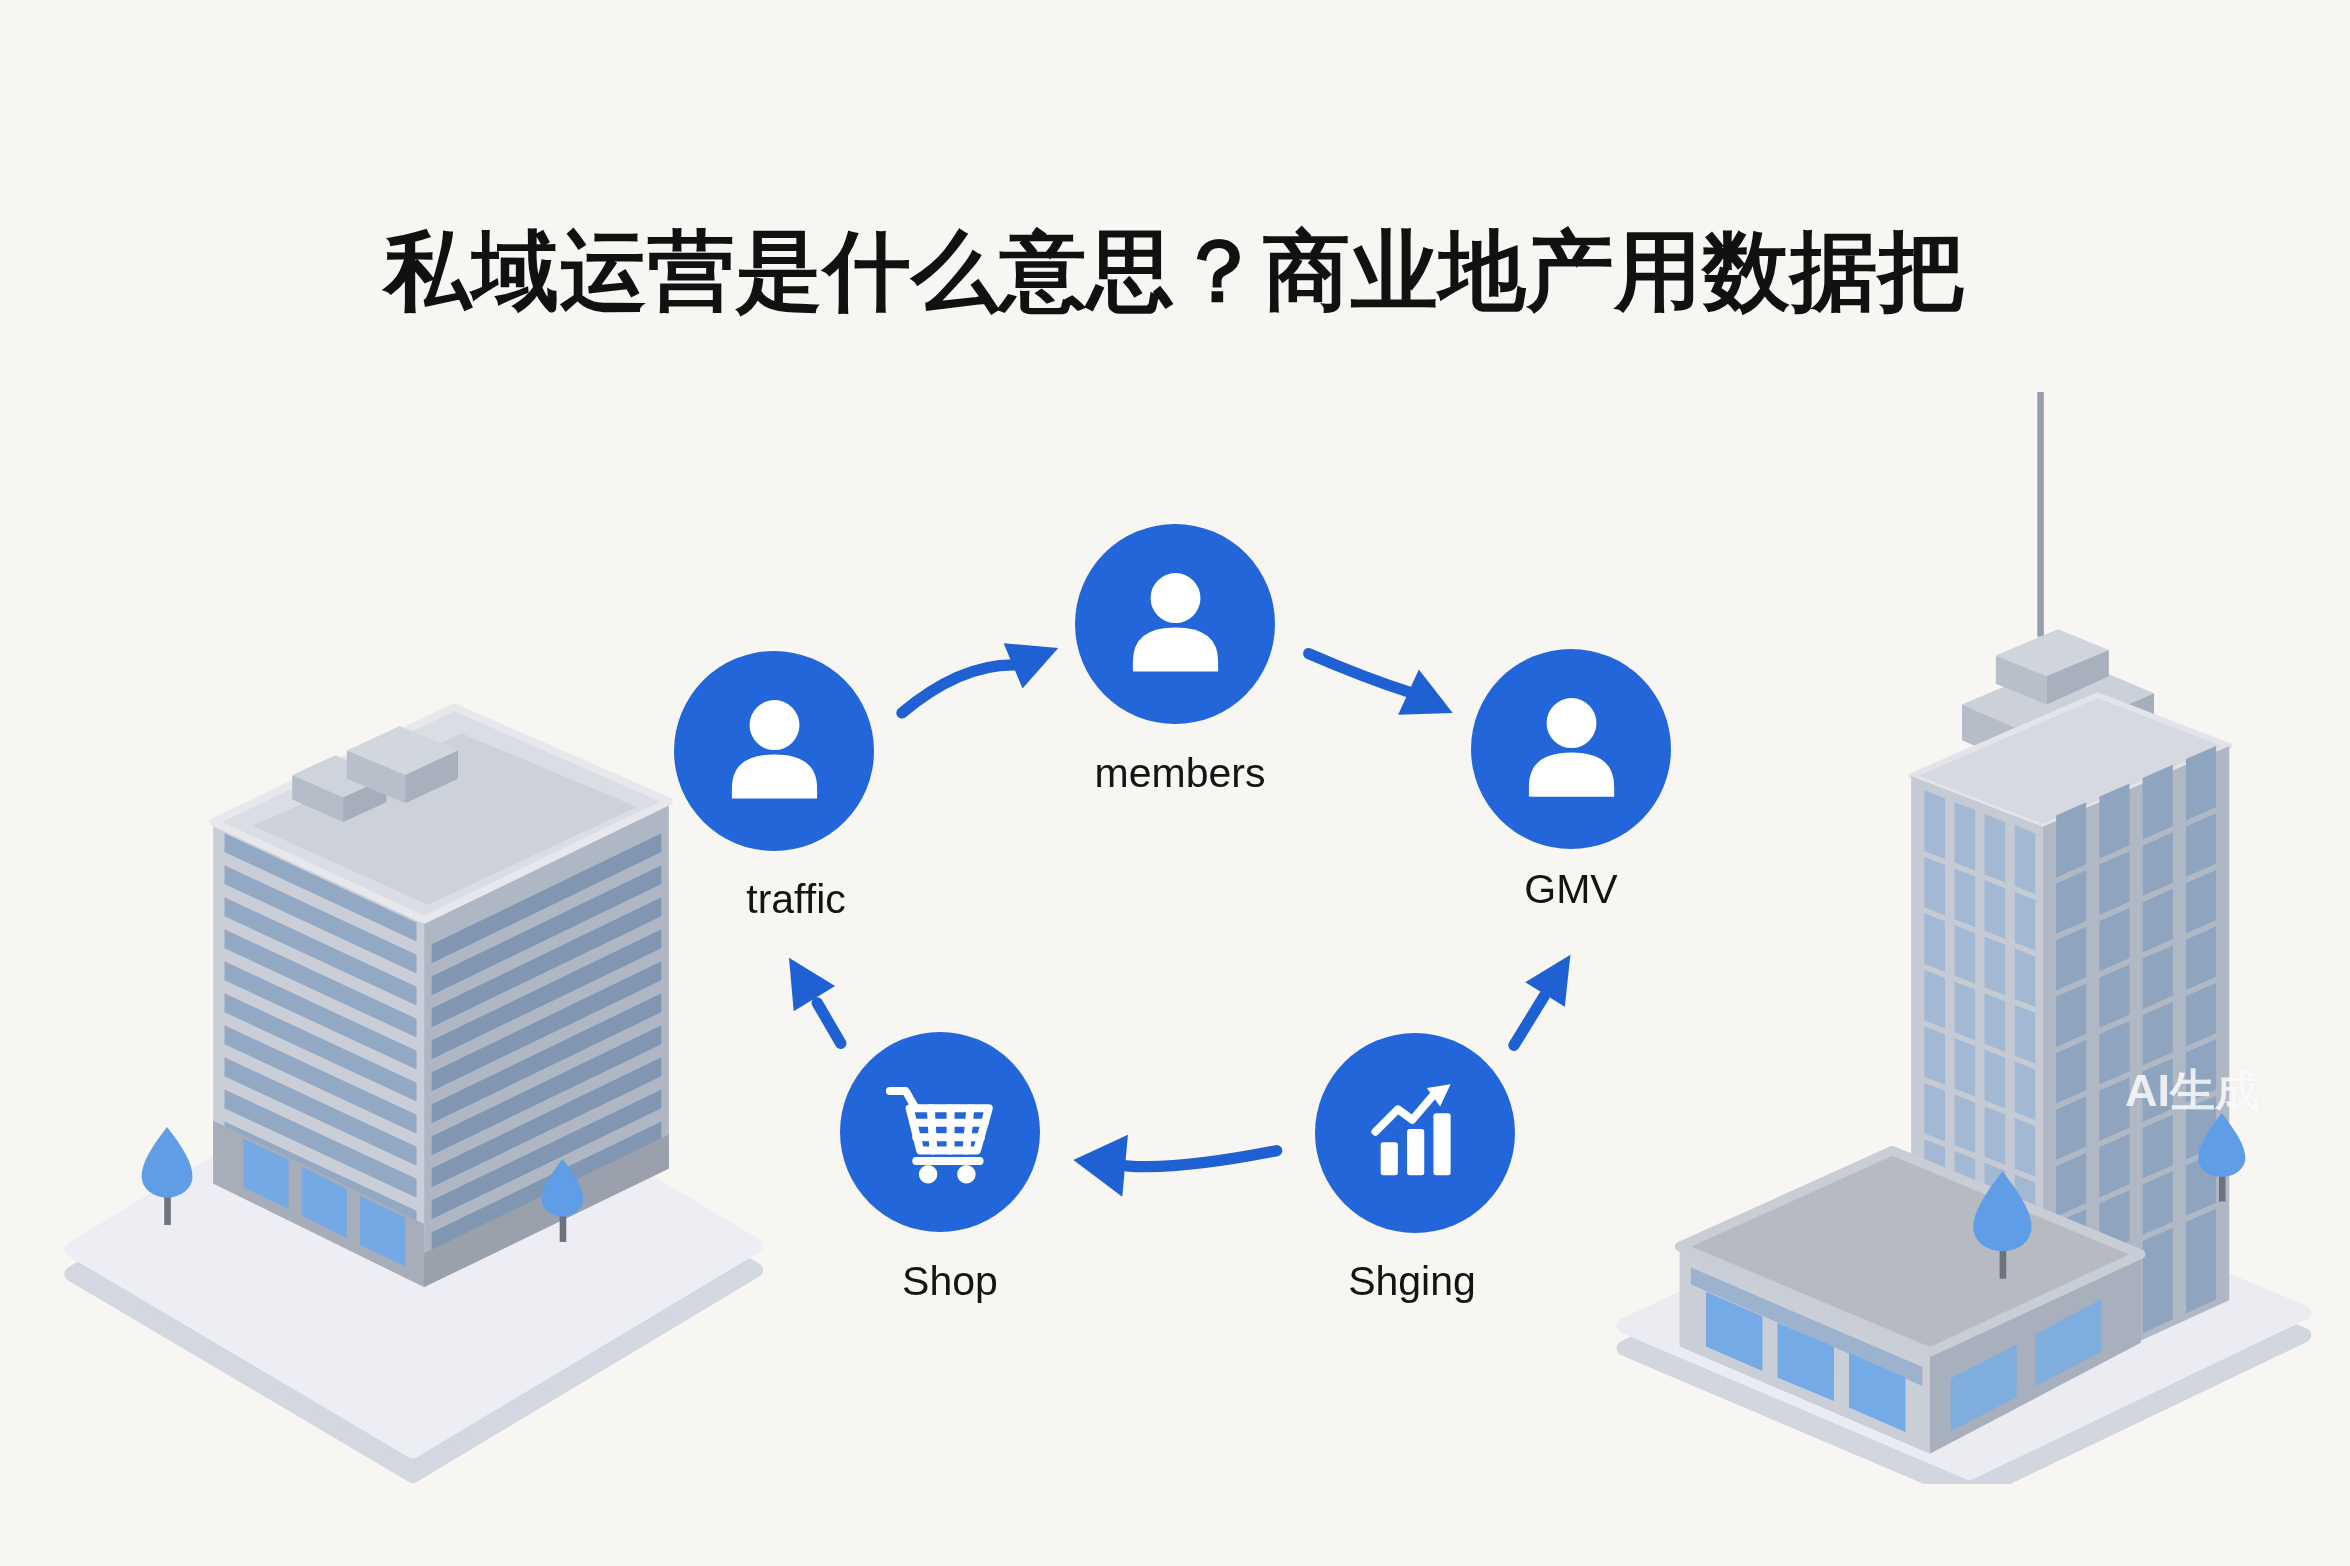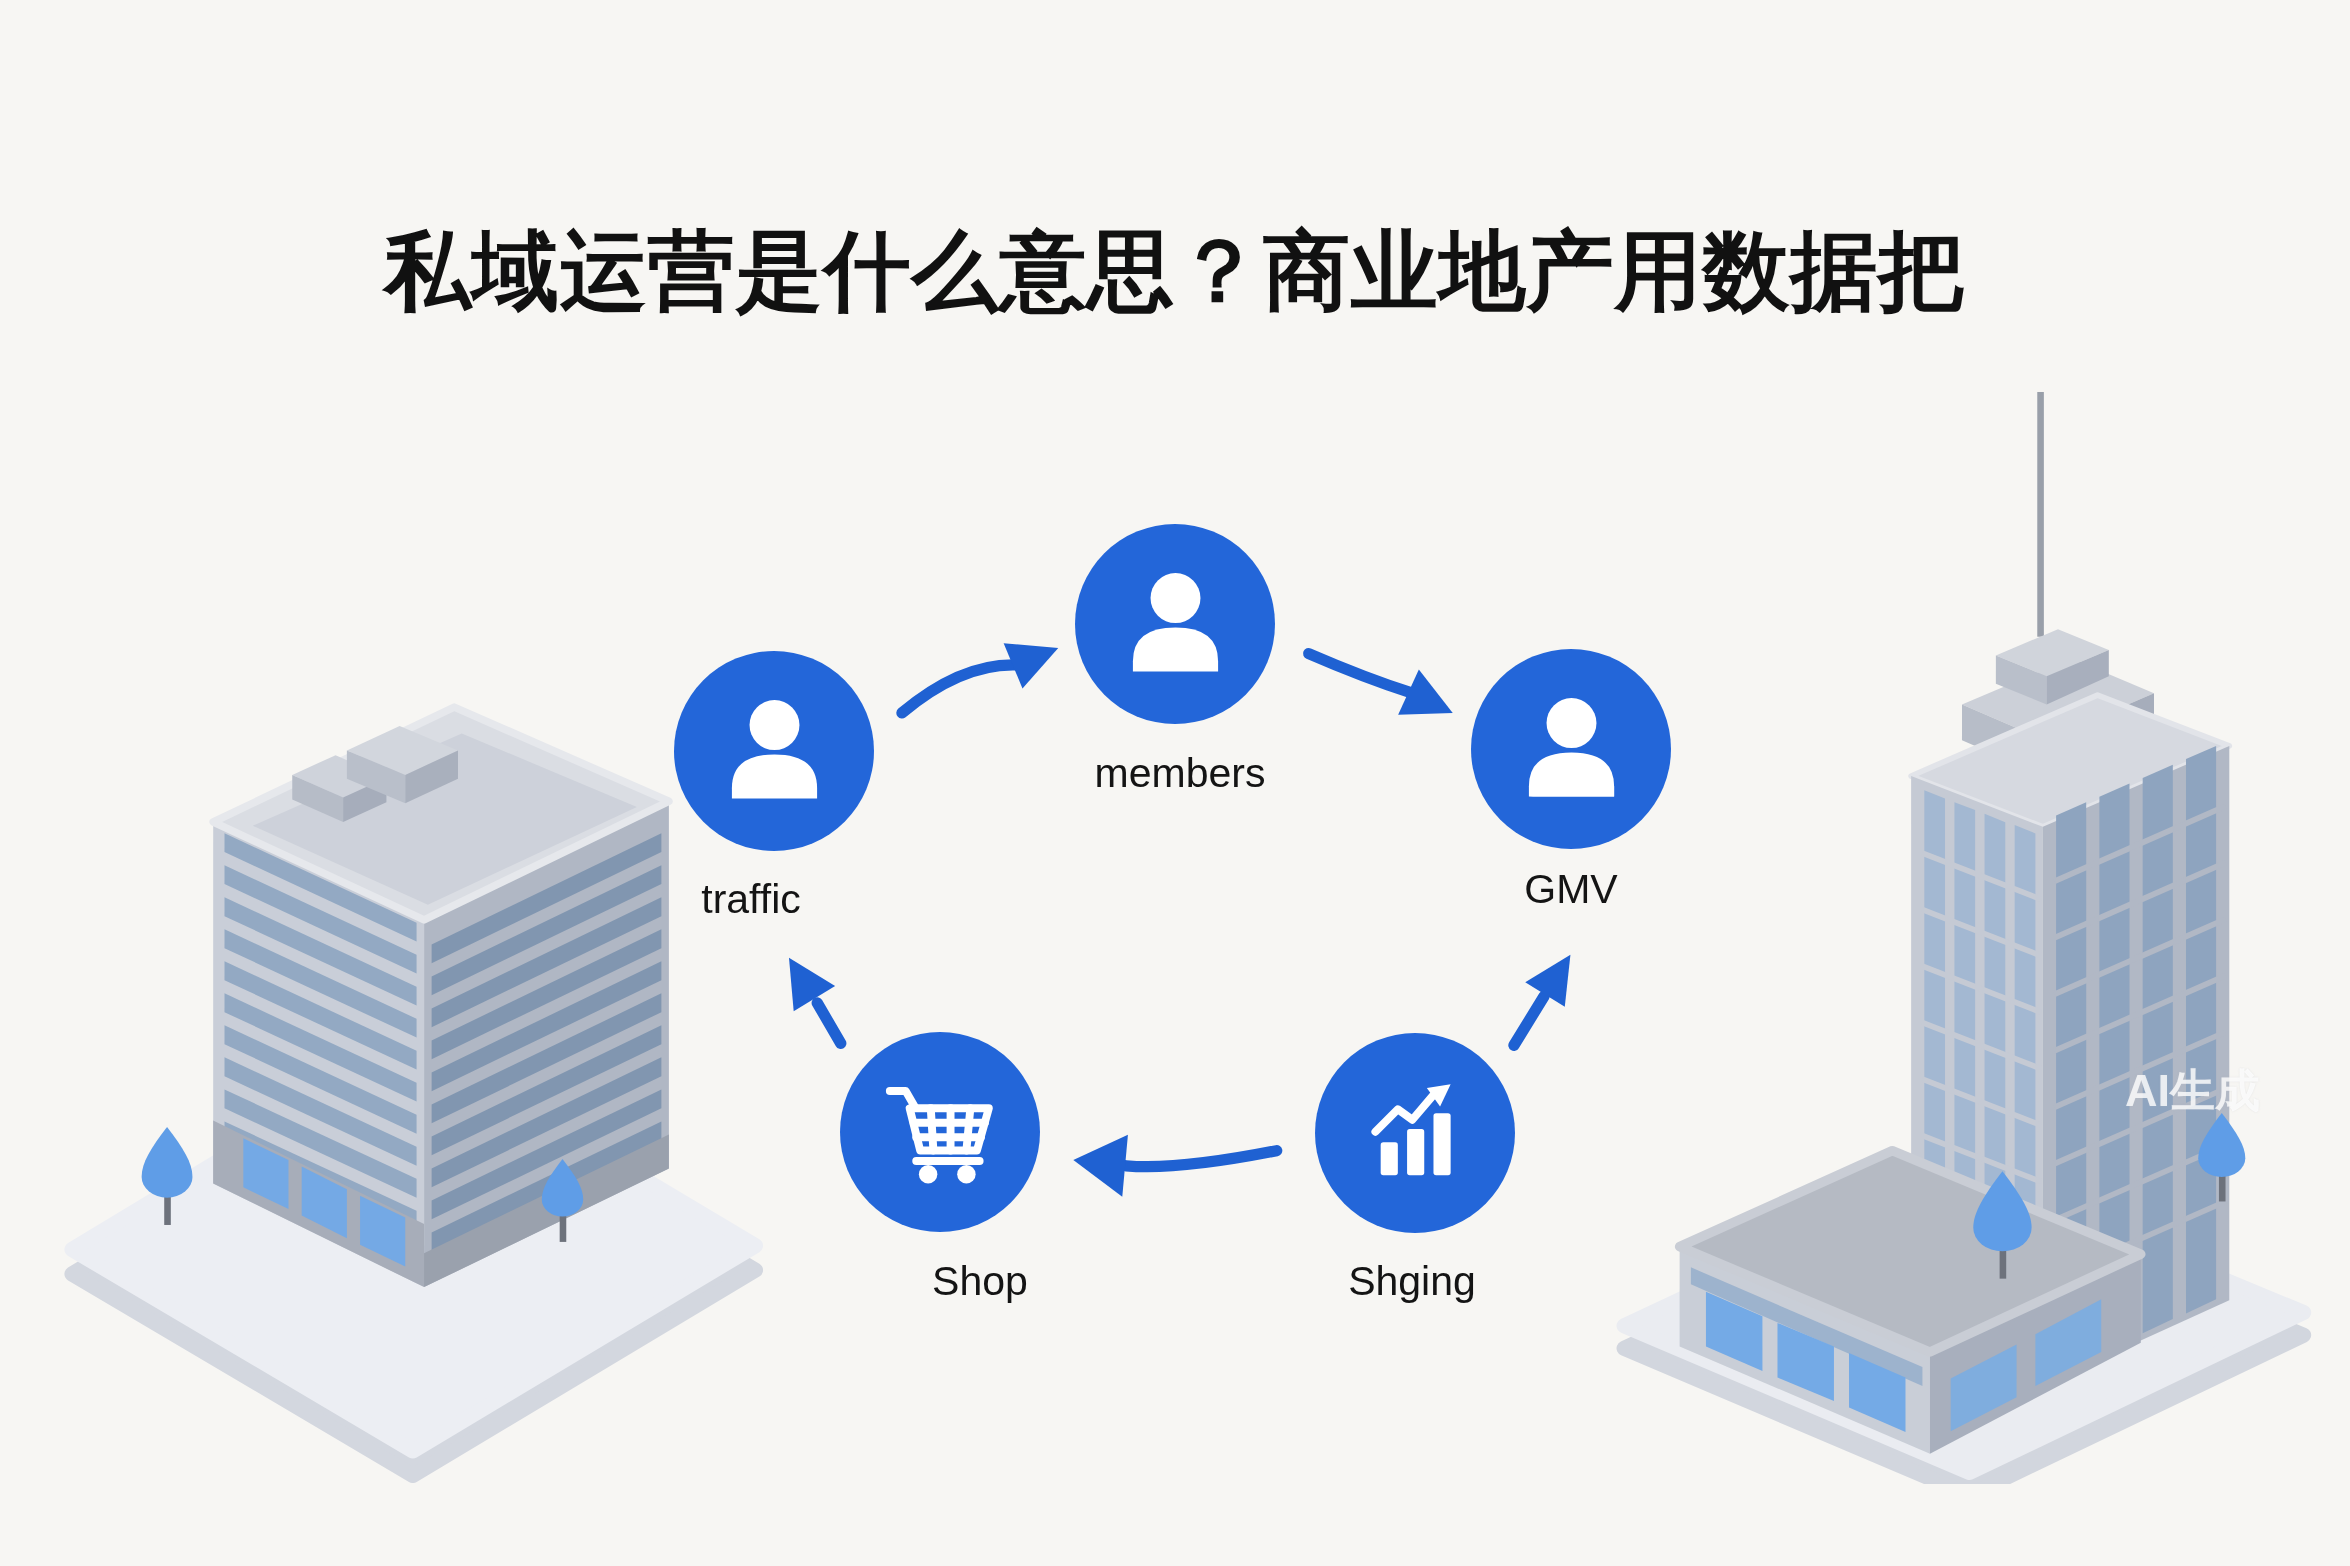--- a/index.html
+++ b/index.html
@@ -208,21 +208,21 @@
   </svg>
 
   <div class="node" style="left:674px;top:651px">
     <div class="node-circle">
       <svg width="141" height="141" viewBox="0 0 96 96">
         <circle cx="48" cy="30" r="17" fill="#ffffff"></circle>
         <path d="M19,80 L77,80 L77,73 Q77,50 48,50 Q19,50 19,73 Z" fill="#ffffff"></path>
       </svg>
     </div>
   </div>
-  <div class="node-label" style="left:751px;top:876px">traffic</div>
+  <div class="node-label" style="left:796px;top:876px">traffic</div>
 
   <div class="node" style="left:1075px;top:524px">
     <div class="node-circle">
       <svg width="141" height="141" viewBox="0 0 96 96">
         <circle cx="48" cy="30" r="17" fill="#ffffff"></circle>
         <path d="M19,80 L77,80 L77,73 Q77,50 48,50 Q19,50 19,73 Z" fill="#ffffff"></path>
       </svg>
     </div>
   </div>
   <div class="node-label" style="left:1180px;top:750px">members</div>
@@ -247,21 +247,21 @@
         <line x1="58" y1="32" x2="58" y2="64"></line>
         <line x1="73" y1="32" x2="70" y2="64"></line>
         <line x1="30" y1="43" x2="84" y2="43"></line>
         <line x1="32" y1="54" x2="81" y2="54"></line>
         <line x1="32" y1="72" x2="80" y2="72"></line>
         <circle cx="41" cy="82" r="7" fill="#ffffff" stroke="none"></circle>
         <circle cx="70" cy="82" r="7" fill="#ffffff" stroke="none"></circle>
       </svg>
     </div>
   </div>
-  <div class="node-label" style="left:980px;top:1258px">Shop</div>
+  <div class="node-label" style="left:950px;top:1258px">Shop</div>
 
   <div class="node" style="left:1315px;top:1033px">
     <div class="node-circle">
       <svg width="132" height="132" viewBox="0 0 100 100">
         <rect x="24" y="57" width="13" height="25" rx="2" fill="#ffffff"></rect>
         <rect x="44" y="47" width="13" height="35" rx="2" fill="#ffffff"></rect>
         <rect x="64" y="35" width="13" height="47" rx="2" fill="#ffffff"></rect>
         <path d="M20,49 L37,32 L48,40 L65,20" fill="none" stroke="#ffffff" stroke-width="6" stroke-linecap="round" stroke-linejoin="round"></path>
         <polygon points="77,13 59,16 69,30" fill="#ffffff"></polygon>
       </svg>

